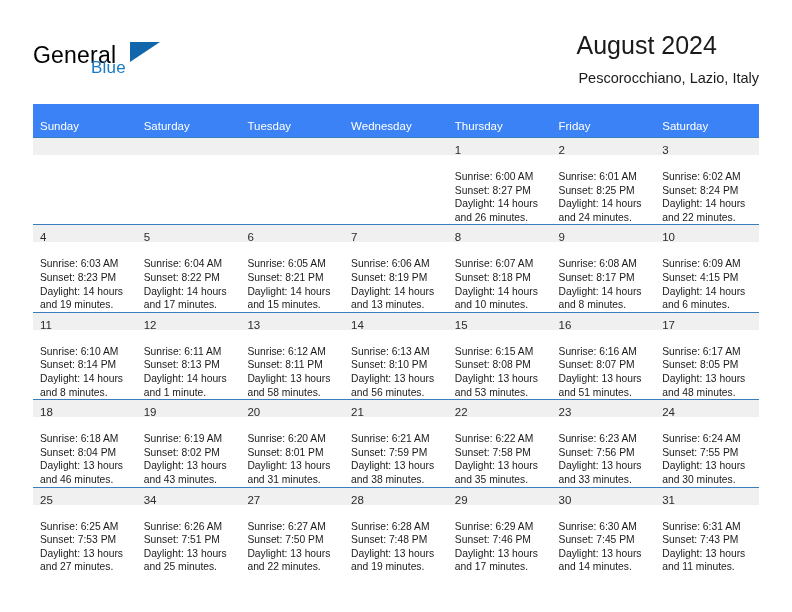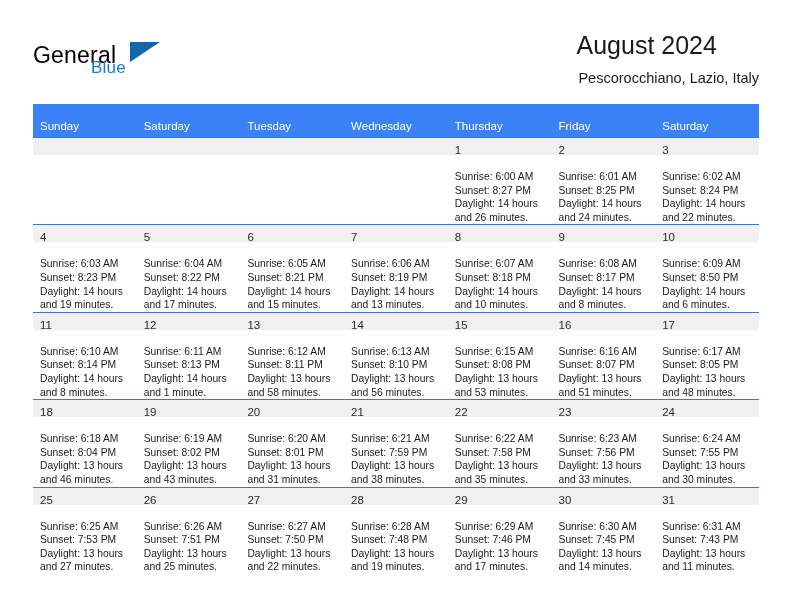--- a/index.html
+++ b/index.html
@@ -304,21 +304,21 @@
                   <div class="cell-line">Daylight: 14 hours</div>
                   <div class="cell-line">and 8 minutes.</div>
                 </div>
               </div>
             </td>
             <td>
               <div class="cell-inner">
                 <div class="date-strip"><span class="date-num">10</span></div>
                 <div class="cell-body">
                   <div class="cell-line">Sunrise: 6:09 AM</div>
-                  <div class="cell-line">Sunset: 8:50 PM</div>
+                  <div class="cell-line">Sunset: 4:15 PM</div>
                   <div class="cell-line">Daylight: 14 hours</div>
                   <div class="cell-line">and 6 minutes.</div>
                 </div>
               </div>
             </td>
           </tr>
           <tr class="week-row">
             <td>
               <div class="cell-inner">
                 <div class="date-strip"><span class="date-num">11</span></div>
@@ -483,21 +483,21 @@
                 <div class="cell-body">
                   <div class="cell-line">Sunrise: 6:25 AM</div>
                   <div class="cell-line">Sunset: 7:53 PM</div>
                   <div class="cell-line">Daylight: 13 hours</div>
                   <div class="cell-line">and 27 minutes.</div>
                 </div>
               </div>
             </td>
             <td>
               <div class="cell-inner">
-                <div class="date-strip"><span class="date-num">26</span></div>
+                <div class="date-strip"><span class="date-num">34</span></div>
                 <div class="cell-body">
                   <div class="cell-line">Sunrise: 6:26 AM</div>
                   <div class="cell-line">Sunset: 7:51 PM</div>
                   <div class="cell-line">Daylight: 13 hours</div>
                   <div class="cell-line">and 25 minutes.</div>
                 </div>
               </div>
             </td>
             <td>
               <div class="cell-inner">

